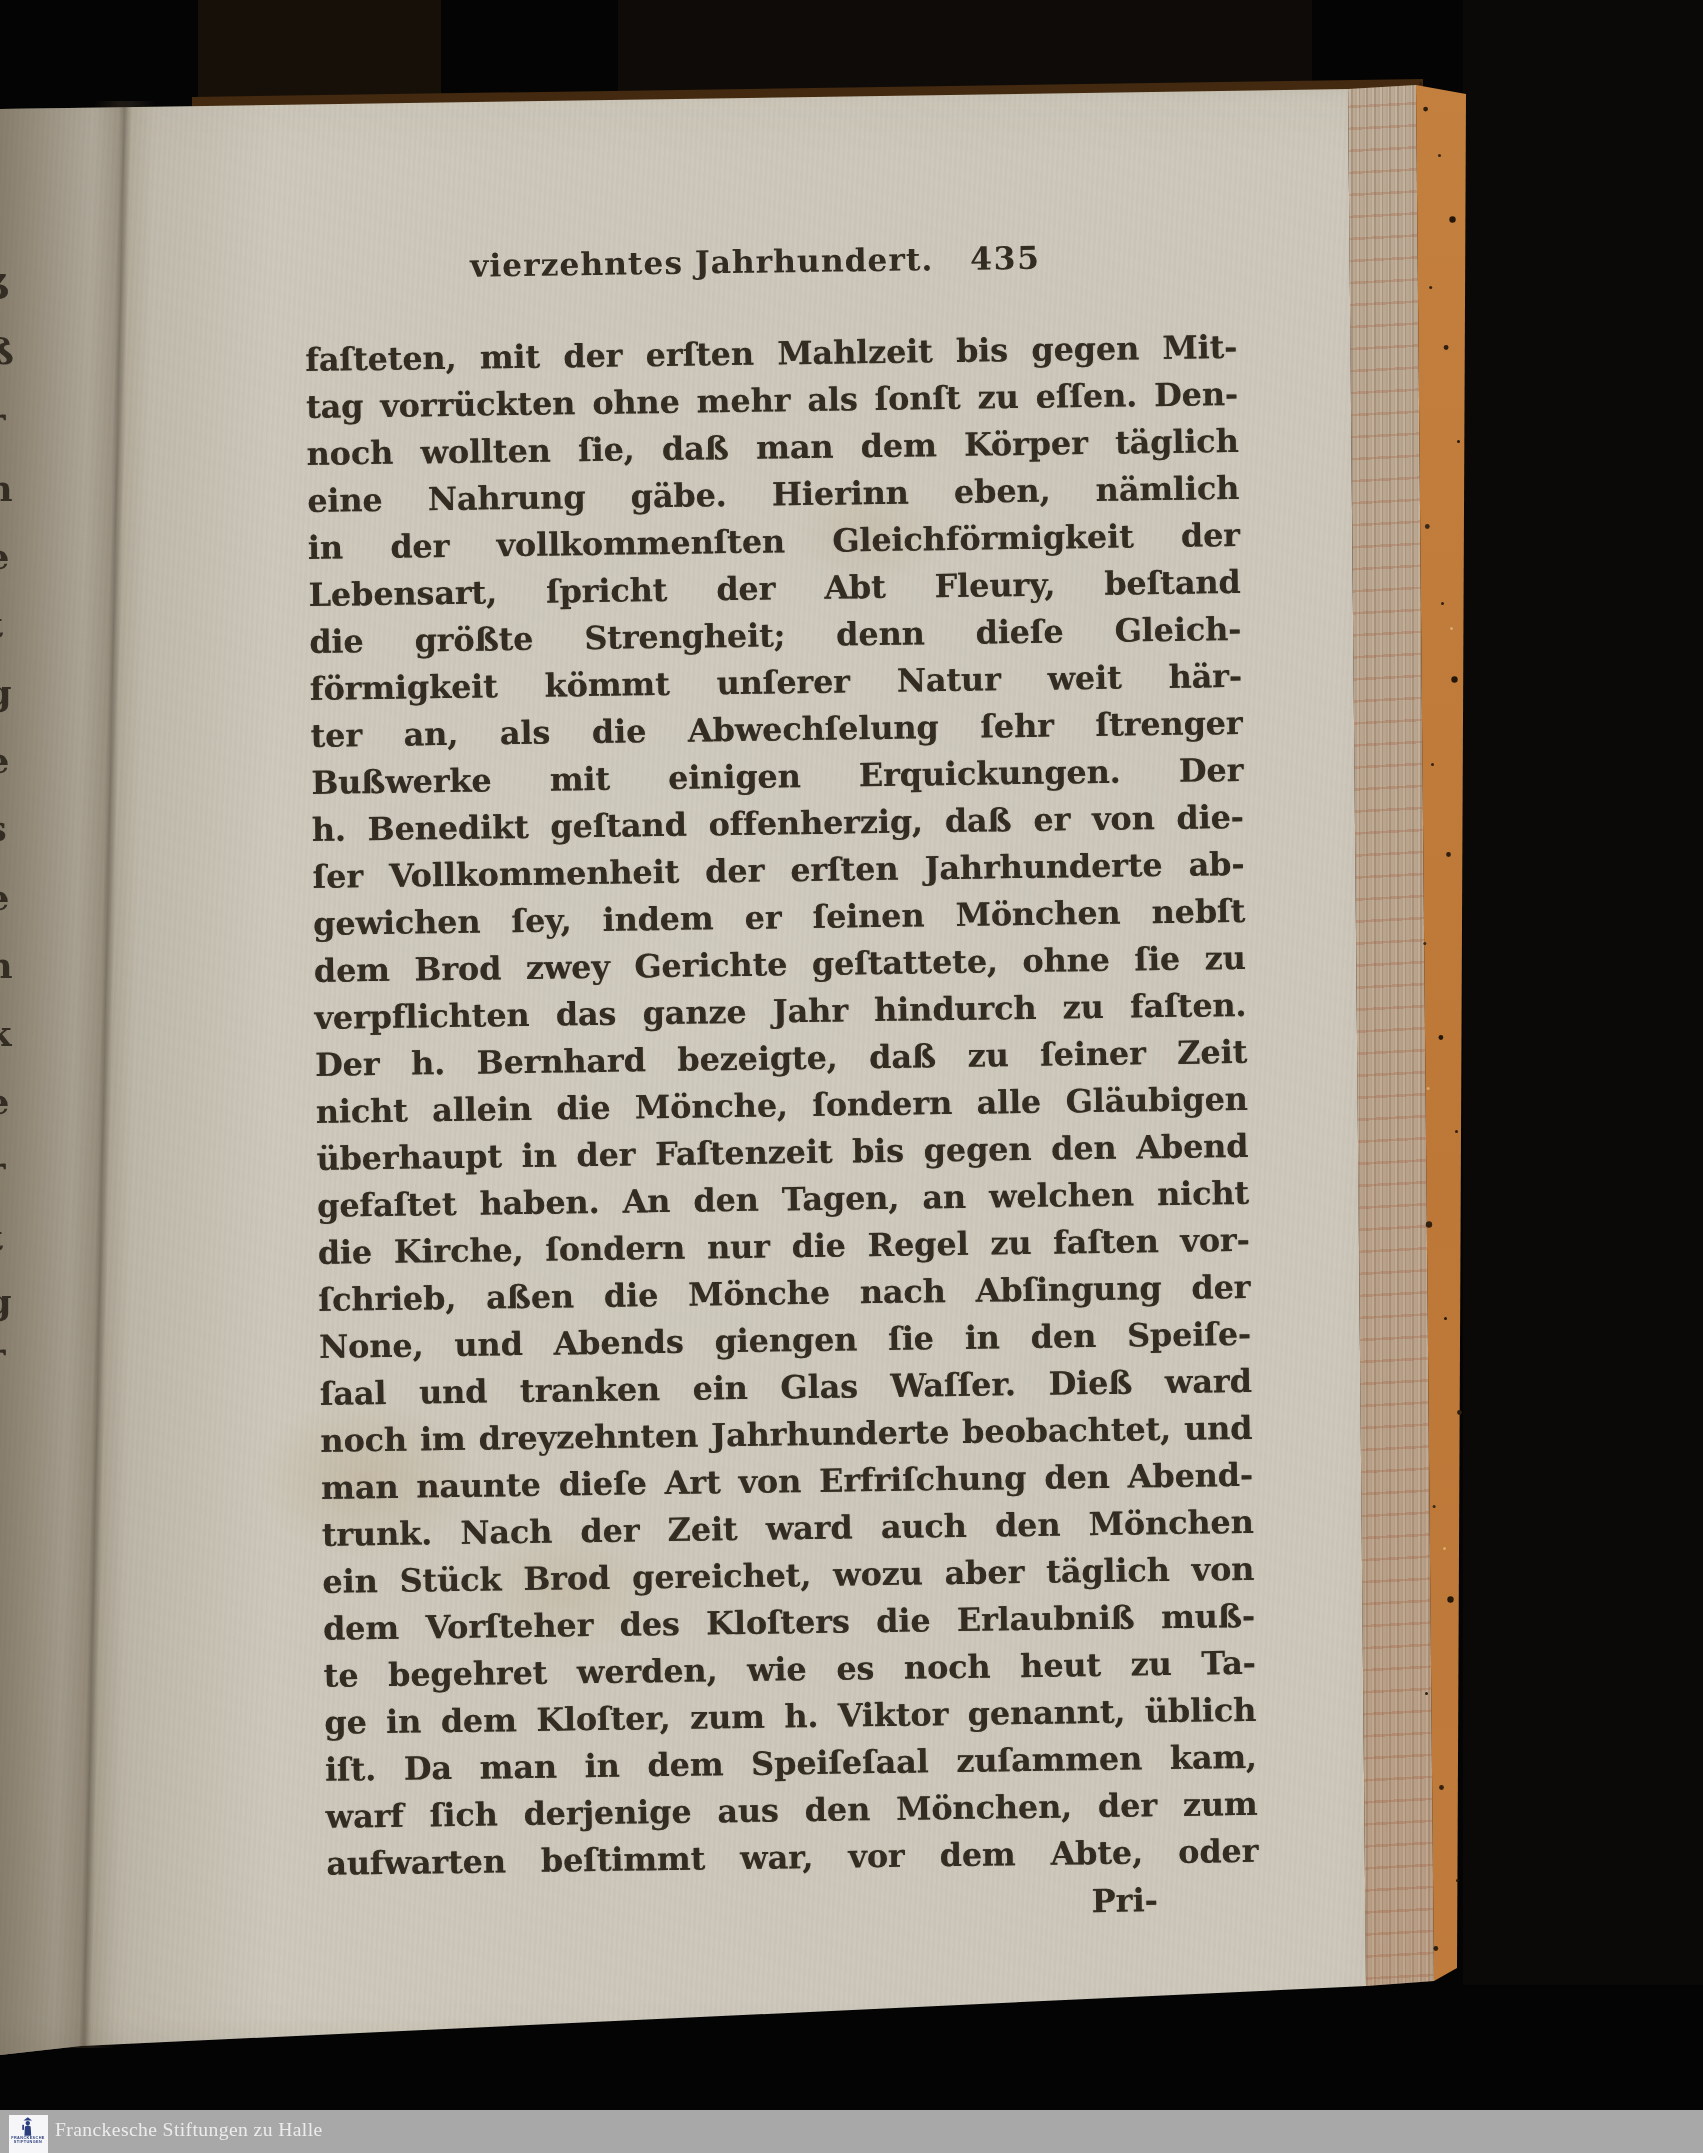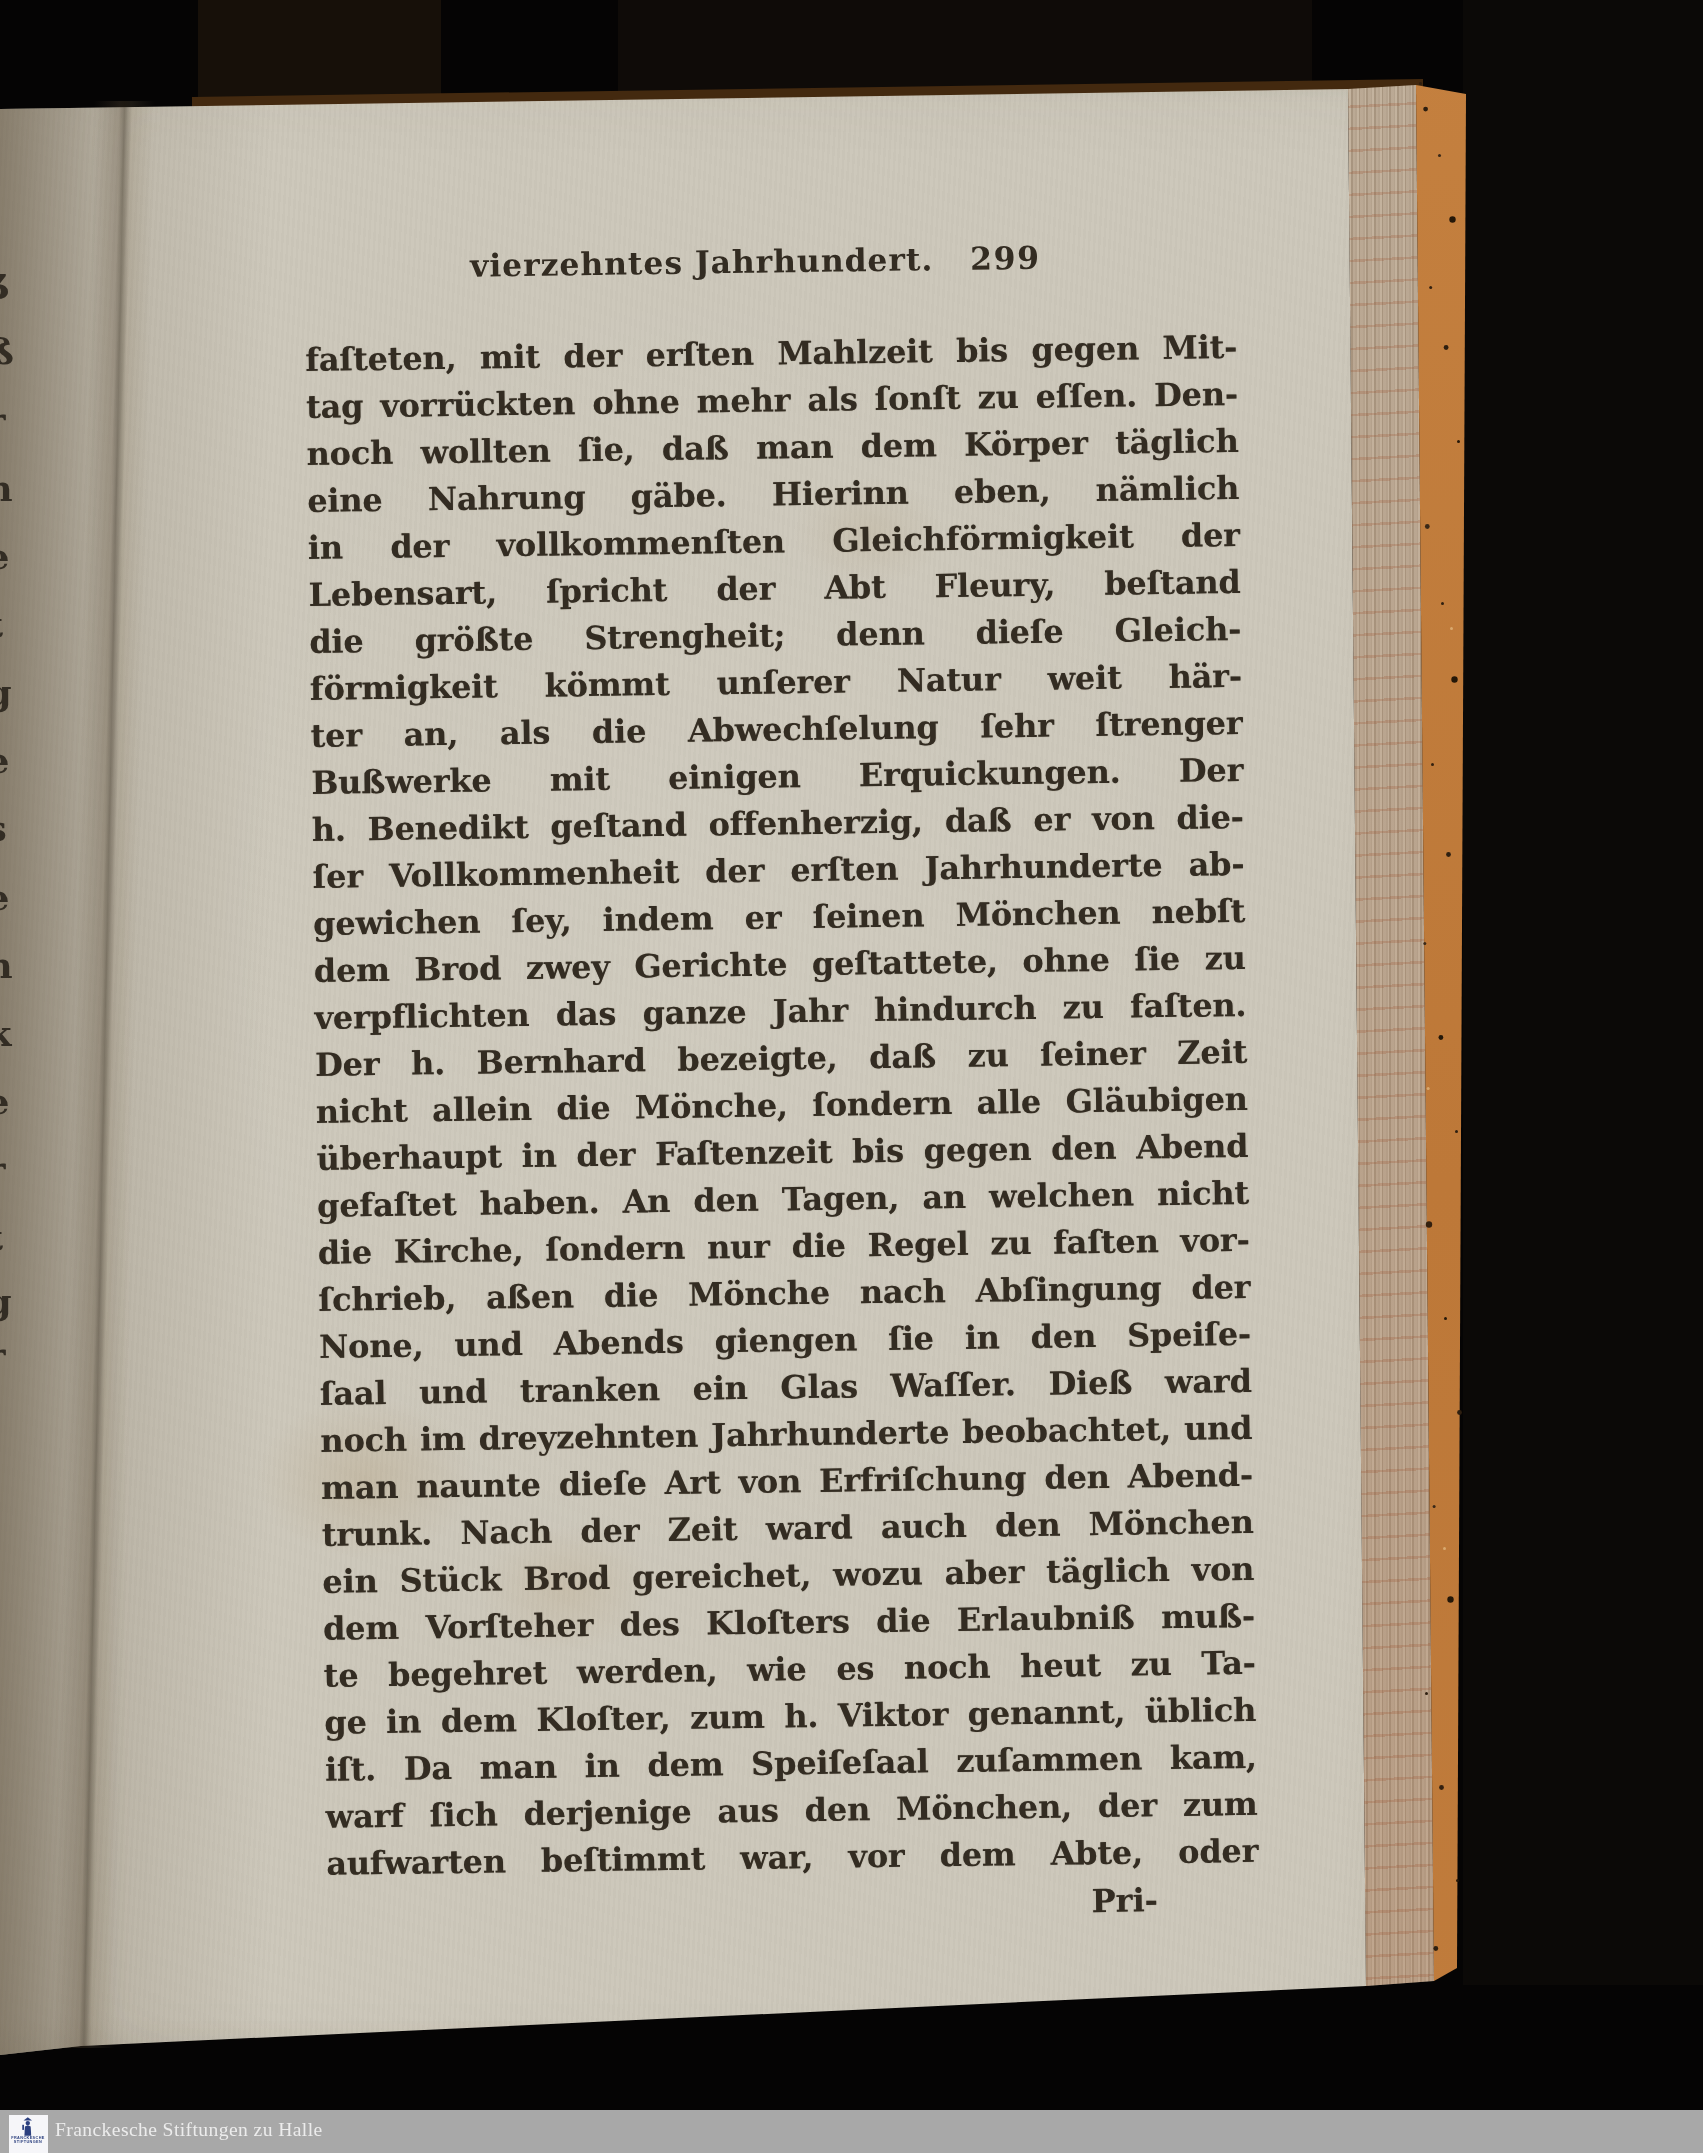--- a/index.html
+++ b/index.html
@@ -169,21 +169,21 @@
     <div class="frag" style="top: 833px;">e</div>
     <div class="frag" style="top: 901px;">r</div>
     <div class="frag" style="top: 969px;">t</div>
     <div class="frag" style="top: 1033px;">g</div>
     <div class="frag" style="top: 1087px;">r</div>
   </div>
 
 <div class="content">
   <div class="header-row">
     <div class="running-title">vierzehntes Jahrhundert.</div>
-    <div class="page-number">299</div>
+    <div class="page-number">435</div>
   </div>
   <div class="lines">
       <div class="text-line">faſteten, mit der erſten Mahlzeit bis gegen Mit-</div>
       <div class="text-line">tag vorrückten ohne mehr als ſonſt zu eſſen. Den-</div>
       <div class="text-line">noch wollten ſie, daß man dem Körper täglich</div>
       <div class="text-line">eine Nahrung gäbe. Hierinn eben, nämlich</div>
       <div class="text-line">in der vollkommenſten Gleichförmigkeit der</div>
       <div class="text-line">Lebensart, ſpricht der Abt Fleury, beſtand</div>
       <div class="text-line">die größte Strengheit; denn dieſe Gleich-</div>
       <div class="text-line">förmigkeit kömmt unſerer Natur weit här-</div>

